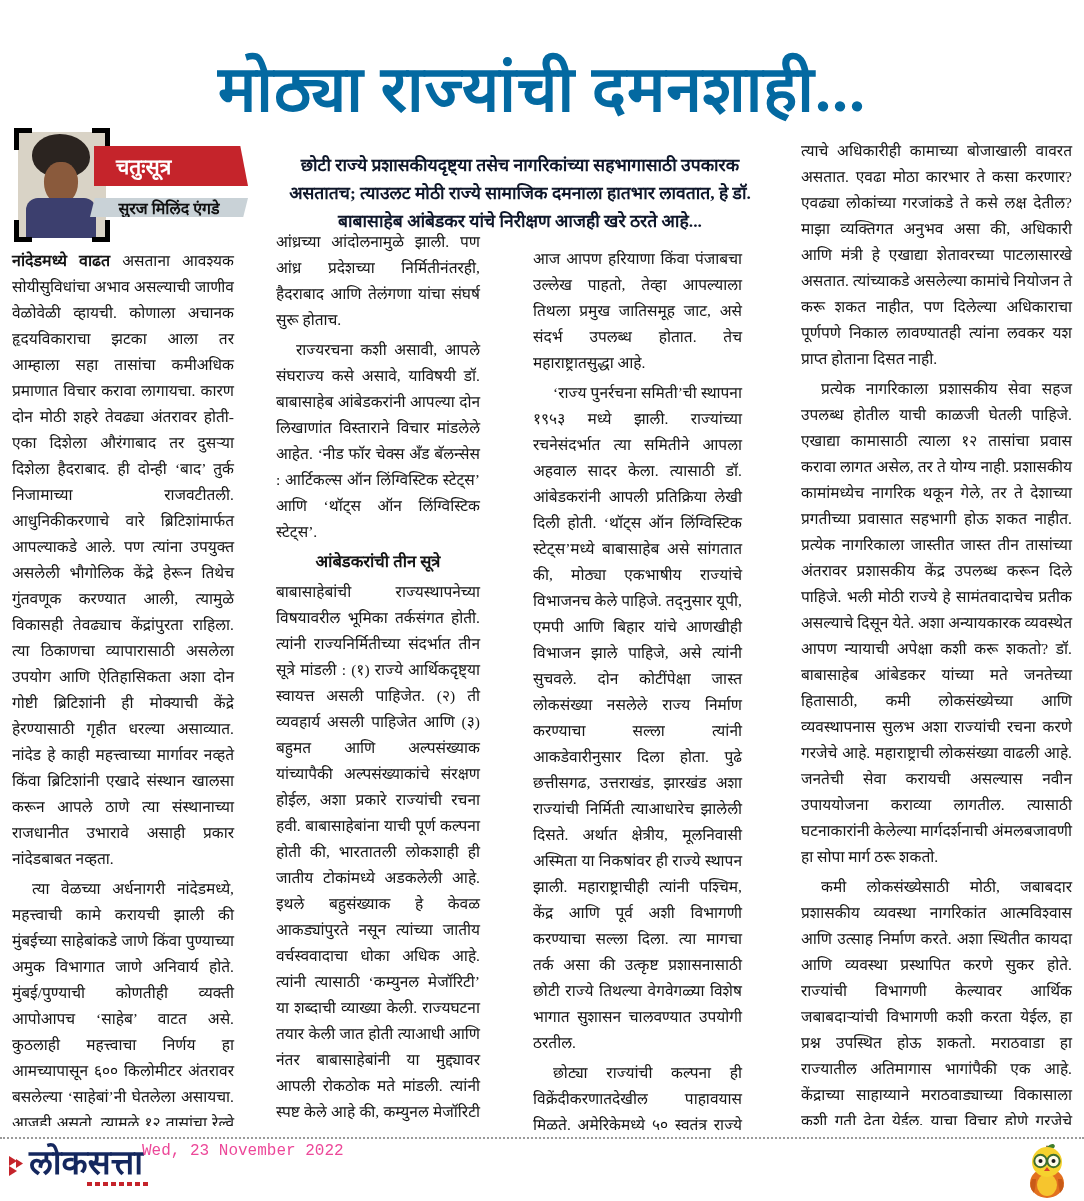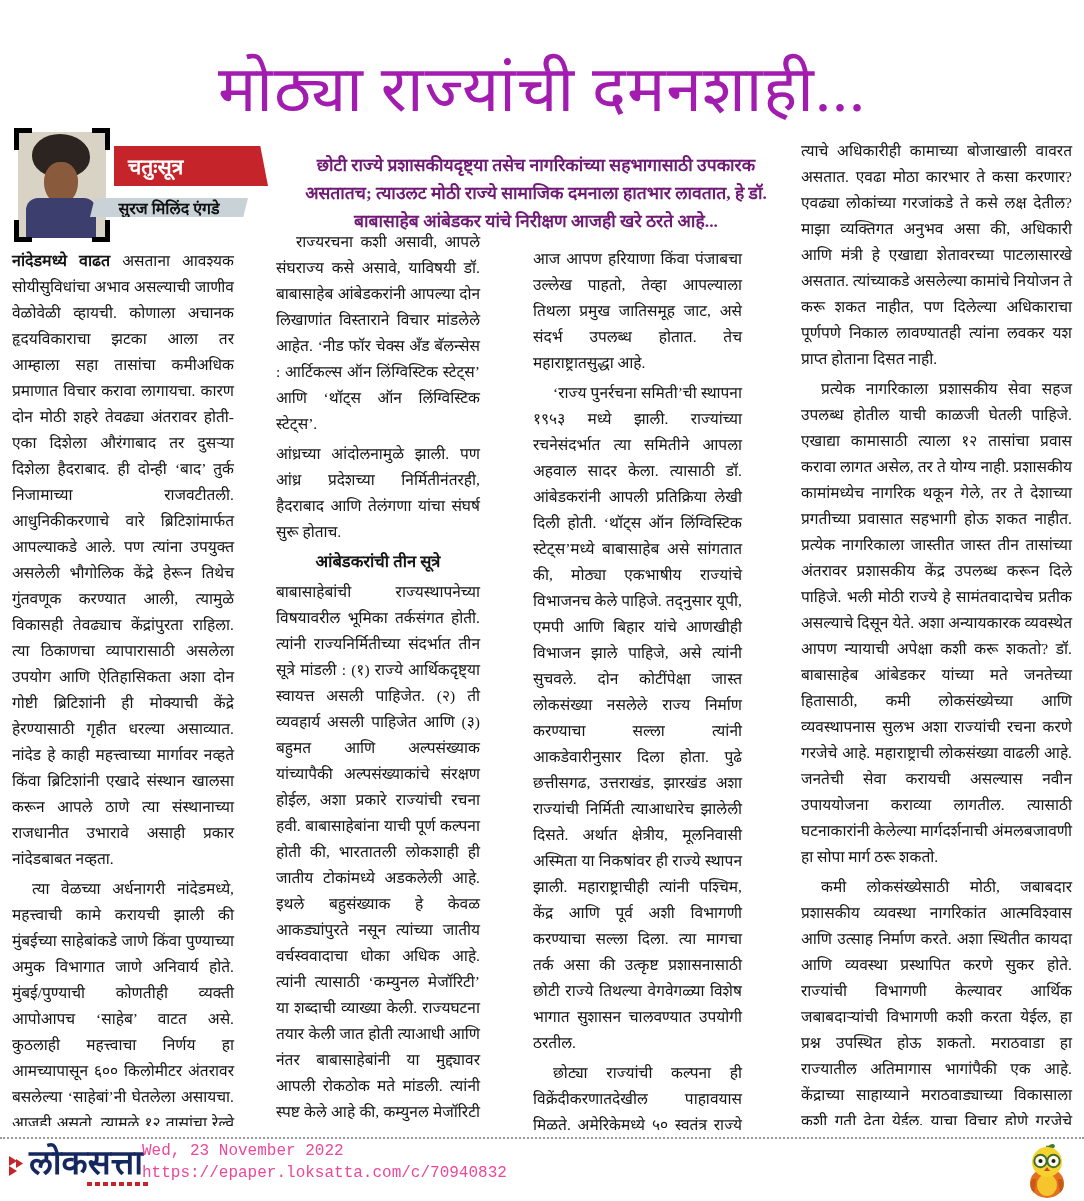--- a/index.html
+++ b/index.html
@@ -1,46 +1,46 @@
 <!DOCTYPE html>
 <html lang="mr"><head>
 <meta charset="utf-8">
 <style>
   html,body{margin:0;padding:0;background:#ffffff;}
   .page{position:relative;width:1084px;height:1201px;background:#fff;overflow:hidden;
         font-family:"Liberation Serif","DejaVu Serif",serif;color:#151515;}
   .headline{position:absolute;top:4px;left:0;width:1084px;text-align:center;
-            font-size:64px;font-weight:400;color:#a21caf;line-height:1.35;letter-spacing:1px;}
+            font-size:64px;font-weight:700;color:#0369a1;line-height:1.35;letter-spacing:1px;}
   
   .author-box{position:absolute;left:8px;top:130px;width:232px;height:112px;}
   .photo{position:absolute;left:10px;top:2px;width:88px;height:106px;background:#d9d3c6;overflow:hidden;}
   .photo .hair{position:absolute;left:14px;top:2px;width:58px;height:44px;background:#2b2420;border-radius:48% 52% 46% 50%;}
   .photo .face{position:absolute;left:26px;top:30px;width:34px;height:42px;background:#8a5a3c;border-radius:46% 46% 50% 50%;}
   .photo .torso{position:absolute;left:8px;top:66px;width:70px;height:42px;background:#3c3f6e;border-radius:12px 12px 0 0;}
   .photo-frame{position:absolute;left:6px;top:-2px;width:96px;height:114px;pointer-events:none;
      background:
        linear-gradient(#000,#000) left top/18px 5px no-repeat,
        linear-gradient(#000,#000) left top/5px 22px no-repeat,
        linear-gradient(#000,#000) right top/18px 5px no-repeat,
        linear-gradient(#000,#000) right top/5px 22px no-repeat,
        linear-gradient(#000,#000) left bottom/18px 5px no-repeat,
        linear-gradient(#000,#000) left bottom/5px 22px no-repeat,
        linear-gradient(#000,#000) right bottom/18px 5px no-repeat,
        linear-gradient(#000,#000) right bottom/5px 22px no-repeat;}
   .ribbon{position:absolute;left:86px;top:16px;width:154px;height:40px;background:#c5242b;
           clip-path:polygon(0 0,95% 0,100% 100%,0 100%);
-          display:flex;align-items:center;padding-left:14px;box-sizing:border-box;margin-left:20px;}
+          display:flex;align-items:center;padding-left:22px;box-sizing:border-box;}
   .ribbon span{color:#fff;font-weight:bold;font-size:21px;}
   .name-strip{position:absolute;left:82px;top:68px;width:158px;height:19px;background:#c9d2d7;
           clip-path:polygon(3% 0,100% 0,97% 100%,0 100%);
           display:flex;align-items:center;justify-content:center;}
   .name-strip span{font-weight:bold;font-size:16px;color:#101010;}
   
-  .lead-para{position:absolute;left:302px;top:133px;width:468px;text-align:center;
-             font-weight:bold;font-size:17.5px;line-height:28px;color:#701a75;}
+  .lead-para{position:absolute;left:286px;top:133px;width:468px;text-align:center;
+             font-weight:bold;font-size:17.5px;line-height:28px;color:#0f172a;}
   
   .col{position:absolute;text-align:justify;font-size:15.5px;line-height:26px;overflow:hidden;}
   .col1{left:8px;top:244px;width:230px;height:882px;}
   .col2{left:272px;top:225px;width:212px;height:900px;}
   .col3{left:529px;top:242px;width:217px;height:900px;}
   .col4{left:797px;top:134px;width:279px;height:991px;}
   .blk{margin:4px;text-indent:20px;}
   .blk.opener,.blk.cont,.blk.subhead,.blk.note,.blk.email{text-indent:0;}
   .blk .lead-words{font-weight:bold;font-size:16px;font-family:Liberation Serif, serif;}
   .blk.subhead{text-align:center;font-weight:bold;font-size:16.5px;}
@@ -77,22 +77,22 @@
     </div>
   </div>
 
   <p class="lead-para">छोटी राज्ये प्रशासकीयदृष्ट्या तसेच नागरिकांच्या सहभागासाठी उपकारक असतातच; त्याउलट मोठी राज्ये सामाजिक दमनाला हातभार लावतात, हे डॉ. बाबासाहेब आंबेडकर यांचे निरीक्षण आजही खरे ठरते आहे...</p>
 
   <div class="col col1">
       <p class="blk opener"><b class="lead-words">नांदेडमध्ये वाढत </b>असताना आवश्यक सोयीसुविधांचा अभाव असल्याची जाणीव वेळोवेळी व्हायची. कोणाला अचानक हृदयविकाराचा झटका आला तर आम्हाला सहा तासांचा कमीअधिक प्रमाणात विचार करावा लागायचा. कारण दोन मोठी शहरे तेवढ्या अंतरावर होती- एका दिशेला औरंगाबाद तर दुसऱ्या दिशेला हैदराबाद. ही दोन्ही ‘बाद’ तुर्क निजामाच्या राजवटीतली. आधुनिकीकरणाचे वारे ब्रिटिशांमार्फत आपल्याकडे आले. पण त्यांना उपयुक्त असलेली भौगोलिक केंद्रे हेरून तिथेच गुंतवणूक करण्यात आली, त्यामुळे विकासही तेवढ्याच केंद्रांपुरता राहिला. त्या ठिकाणचा व्यापारासाठी असलेला उपयोग आणि ऐतिहासिकता अशा दोन गोष्टी ब्रिटिशांनी ही मोक्याची केंद्रे हेरण्यासाठी गृहीत धरल्या असाव्यात. नांदेड हे काही महत्त्वाच्या मार्गावर नव्हते किंवा ब्रिटिशांनी एखादे संस्थान खालसा करून आपले ठाणे त्या संस्थानाच्या राजधानीत उभारावे असाही प्रकार नांदेडबाबत नव्हता.</p>
       <p class="blk para">त्या वेळच्या अर्धनागरी नांदेडमध्ये, महत्त्वाची कामे करायची झाली की मुंबईच्या साहेबांकडे जाणे किंवा पुण्याच्या अमुक विभागात जाणे अनिवार्य होते. मुंबई/पुण्याची कोणतीही व्यक्ती आपोआपच ‘साहेब’ वाटत असे. कुठलाही महत्त्वाचा निर्णय हा आमच्यापासून ६०० किलोमीटर अंतरावर बसलेल्या ‘साहेबां’नी घेतलेला असायचा. आजही असतो. त्यामुळे १२ तासांचा रेल्वे प्रवास करावाच लागे. असे का व्हावे आणि ‘आंबेडकरवादा’त याला उत्तर काय, हाच आजचा विषय.</p>
     </div>
   <div class="col col2">
+      <p class="blk cont">आंध्रच्या आंदोलनामुळे झाली. पण आंध्र प्रदेशच्या निर्मितीनंतरही, हैदराबाद आणि तेलंगणा यांचा संघर्ष सुरू होताच.</p>
       <p class="blk para">राज्यरचना कशी असावी, आपले संघराज्य कसे असावे, याविषयी डॉ. बाबासाहेब आंबेडकरांनी आपल्या दोन लिखाणांत विस्ताराने विचार मांडलेले आहेत. ‘नीड फॉर चेक्स अँड बॅलन्सेस : आर्टिकल्स ऑन लिंग्विस्टिक स्टेट्स’ आणि ‘थॉट्स ऑन लिंग्विस्टिक स्टेट्स’.</p>
-      <p class="blk cont">आंध्रच्या आंदोलनामुळे झाली. पण आंध्र प्रदेशच्या निर्मितीनंतरही, हैदराबाद आणि तेलंगणा यांचा संघर्ष सुरू होताच.</p>
       <p class="blk subhead">आंबेडकरांची तीन सूत्रे</p>
       <p class="blk cont">बाबासाहेबांची राज्यस्थापनेच्या विषयावरील भूमिका तर्कसंगत होती. त्यांनी राज्यनिर्मितीच्या संदर्भात तीन सूत्रे मांडली : (१) राज्ये आर्थिकदृष्ट्या स्वायत्त असली पाहिजेत. (२) ती व्यवहार्य असली पाहिजेत आणि (३) बहुमत आणि अल्पसंख्याक यांच्यापैकी अल्पसंख्याकांचे संरक्षण होईल, अशा प्रकारे राज्यांची रचना हवी. बाबासाहेबांना याची पूर्ण कल्पना होती की, भारतातली लोकशाही ही जातीय टोकांमध्ये अडकलेली आहे. इथले बहुसंख्याक हे केवळ आकड्यांपुरते नसून त्यांच्या जातीय वर्चस्ववादाचा धोका अधिक आहे. त्यांनी त्यासाठी ‘कम्युनल मेजॉरिटी’ या शब्दाची व्याख्या केली. राज्यघटना तयार केली जात होती त्याआधी आणि नंतर बाबासाहेबांनी या मुद्द्यावर आपली रोकठोक मते मांडली. त्यांनी स्पष्ट केले आहे की, कम्युनल मेजॉरिटी ही अत्याचारी असते. आपल्या वर्चस्वासाठी ती अल्पसंख्याकांवर जुलूम करते. मग नवीन प्रदेशाची स्थापना करण्याचा प्रश्न आला तर त्यामध्ये या महत्त्वाच्या दृष्टिकोनाचा विचार करायला पाहिजे, असे त्यांनी सुचवले. कारण नवीन राज्य बनवत असताना आपल्याला धर्माचे, लोकसंख्येचे बळ माहीत असते पण जाती इतरत्र किती प्रमाणात आहेत याची माहिती आपल्याकडे नाही. म्हणूनच आजही आपल्याला सहज दिसते की, प्रत्येक राज्यात एक वा दोन जाती बहुसंख्याक आहेत व बाकीच्या- दुय्यम ठरणाऱ्या जाती त्यांच्या अधीनस्थ आहेत.</p>
     </div>
   <div class="col col3">
       <p class="blk cont">आज आपण हरियाणा किंवा पंजाबचा उल्लेख पाहतो, तेव्हा आपल्याला तिथला प्रमुख जातिसमूह जाट, असे संदर्भ उपलब्ध होतात. तेच महाराष्ट्रातसुद्धा आहे.</p>
       <p class="blk para">‘राज्य पुनर्रचना समिती’ची स्थापना १९५३ मध्ये झाली. राज्यांच्या रचनेसंदर्भात त्या समितीने आपला अहवाल सादर केला. त्यासाठी डॉ. आंबेडकरांनी आपली प्रतिक्रिया लेखी दिली होती. ‘थॉट्स ऑन लिंग्विस्टिक स्टेट्स’मध्ये बाबासाहेब असे सांगतात की, मोठ्या एकभाषीय राज्यांचे विभाजनच केले पाहिजे. तद्नुसार यूपी, एमपी आणि बिहार यांचे आणखीही विभाजन झाले पाहिजे, असे त्यांनी सुचवले. दोन कोटींपेक्षा जास्त लोकसंख्या नसलेले राज्य निर्माण करण्याचा सल्ला त्यांनी आकडेवारीनुसार दिला होता. पुढे छत्तीसगढ, उत्तराखंड, झारखंड अशा राज्यांची निर्मिती त्याआधारेच झालेली दिसते. अर्थात क्षेत्रीय, मूलनिवासी अस्मिता या निकषांवर ही राज्ये स्थापन झाली. महाराष्ट्राचीही त्यांनी पश्चिम, केंद्र आणि पूर्व अशी विभागणी करण्याचा सल्ला दिला. त्या मागचा तर्क असा की उत्कृष्ट प्रशासनासाठी छोटी राज्ये तिथल्या वेगवेगळ्या विशेष भागात सुशासन चालवण्यात उपयोगी ठरतील.</p>
       <p class="blk para">छोट्या राज्यांची कल्पना ही विक्रेंदीकरणातदेखील पाहावयास मिळते. अमेरिकेमध्ये ५० स्वतंत्र राज्ये आहेत. त्यांचा इतिहास हा त्या प्रत्येक भूभागाशी जोडलेला आहे. अमेरिकेमध्ये उत्तर आणि दक्षिण अमेरिका असा जीवघेणा वाद होता. त्यासाठी नागरी युद्धदेखील झाले. शेवटी तिथे एक घटना मान्य करून स्वतंत्र राज्यांचीदेखील घटना तयार झाली आणि त्याचे संघ झाले. युरोपात तर ४४ छोटी राष्ट्रेच आहेत.</p>
     </div>
   <div class="col col4">
       <p class="blk cont">त्याचे अधिकारीही कामाच्या बोजाखाली वावरत असतात. एवढा मोठा कारभार ते कसा करणार? एवढ्या लोकांच्या गरजांकडे ते कसे लक्ष देतील? माझा व्यक्तिगत अनुभव असा की, अधिकारी आणि मंत्री हे एखाद्या शेतावरच्या पाटलासारखे असतात. त्यांच्याकडे असलेल्या कामांचे नियोजन ते करू शकत नाहीत, पण दिलेल्या अधिकाराचा पूर्णपणे निकाल लावण्यातही त्यांना लवकर यश प्राप्त होताना दिसत नाही.</p>
@@ -110,21 +110,20 @@
       <path d="M8 7 L15 11.5 L8 16 Z" fill="#c5242b"></path>
     </svg>
     <div>
       <div class="logo-text">लोकसत्ता</div>
       <span class="tagline-bar"></span>
     </div>
   </div>
 
   <div class="stamp">
     <div>Wed, 23 November 2022</div>
-    <div>https://epaper.loksatta.com/c/70940832</div>
   </div>
 
   <svg class="owl" width="50" height="58" viewBox="0 0 50 58">
     <ellipse cx="25" cy="42" rx="17" ry="15" fill="#e2701f"></ellipse>
     <ellipse cx="25" cy="44" rx="10" ry="11" fill="#f6c52e"></ellipse>
     <path d="M25 4 L28 10 L22 10 Z" fill="#7a4a12"></path>
     <ellipse cx="29" cy="6" rx="4" ry="2.5" fill="#3f7d2c" transform="rotate(-25 29 6)"></ellipse>
     <circle cx="25" cy="21" r="15" fill="#f6d22e"></circle>
     <circle cx="18.5" cy="20" r="6.2" fill="#fffbe8" stroke="#3f6e2c" stroke-width="2"></circle>
     <circle cx="31.5" cy="20" r="6.2" fill="#fffbe8" stroke="#3f6e2c" stroke-width="2"></circle>

